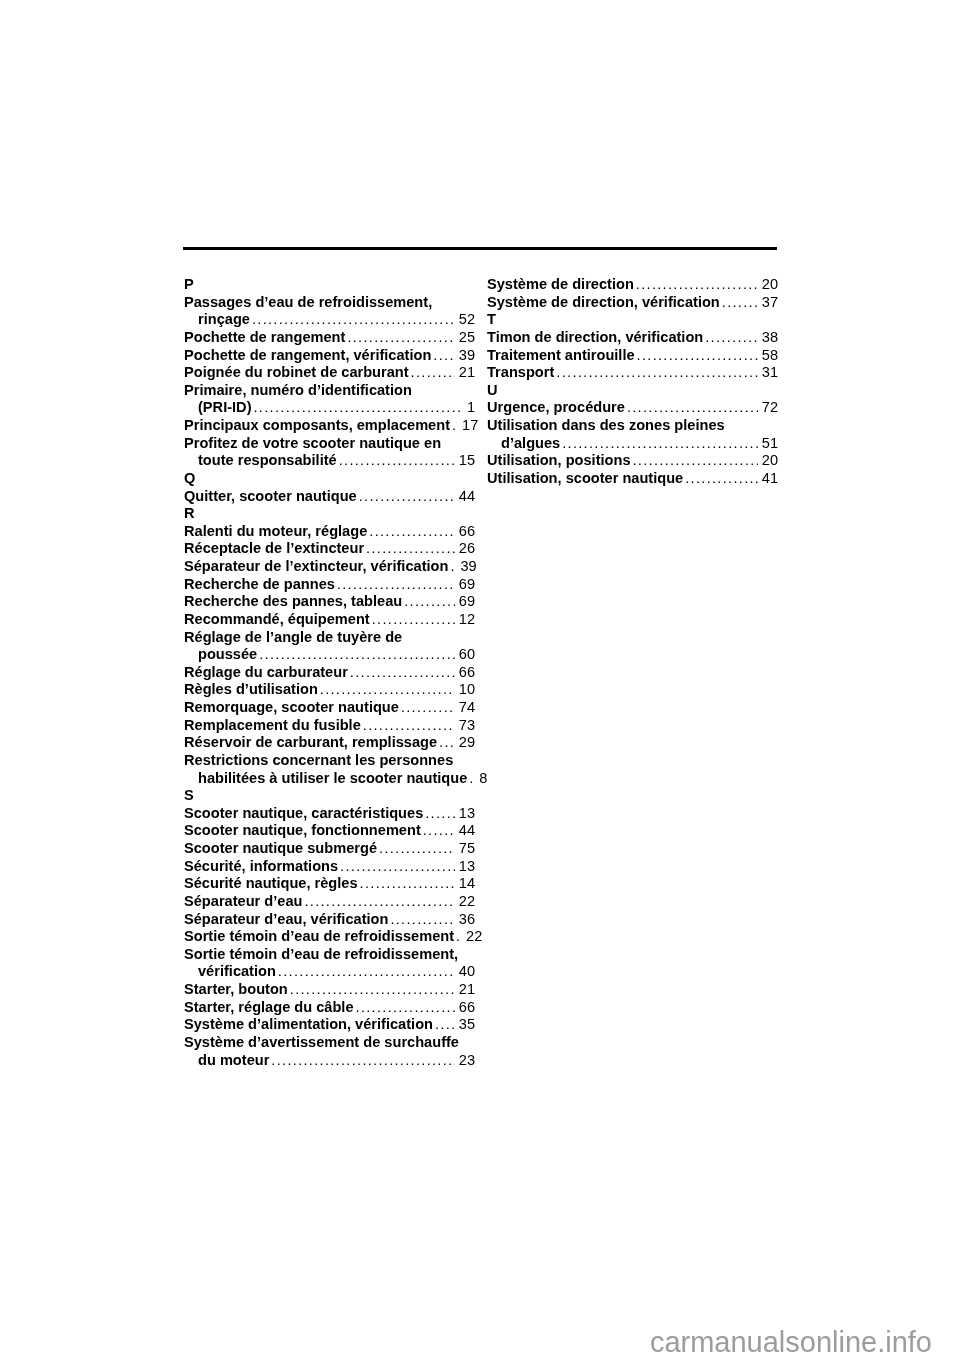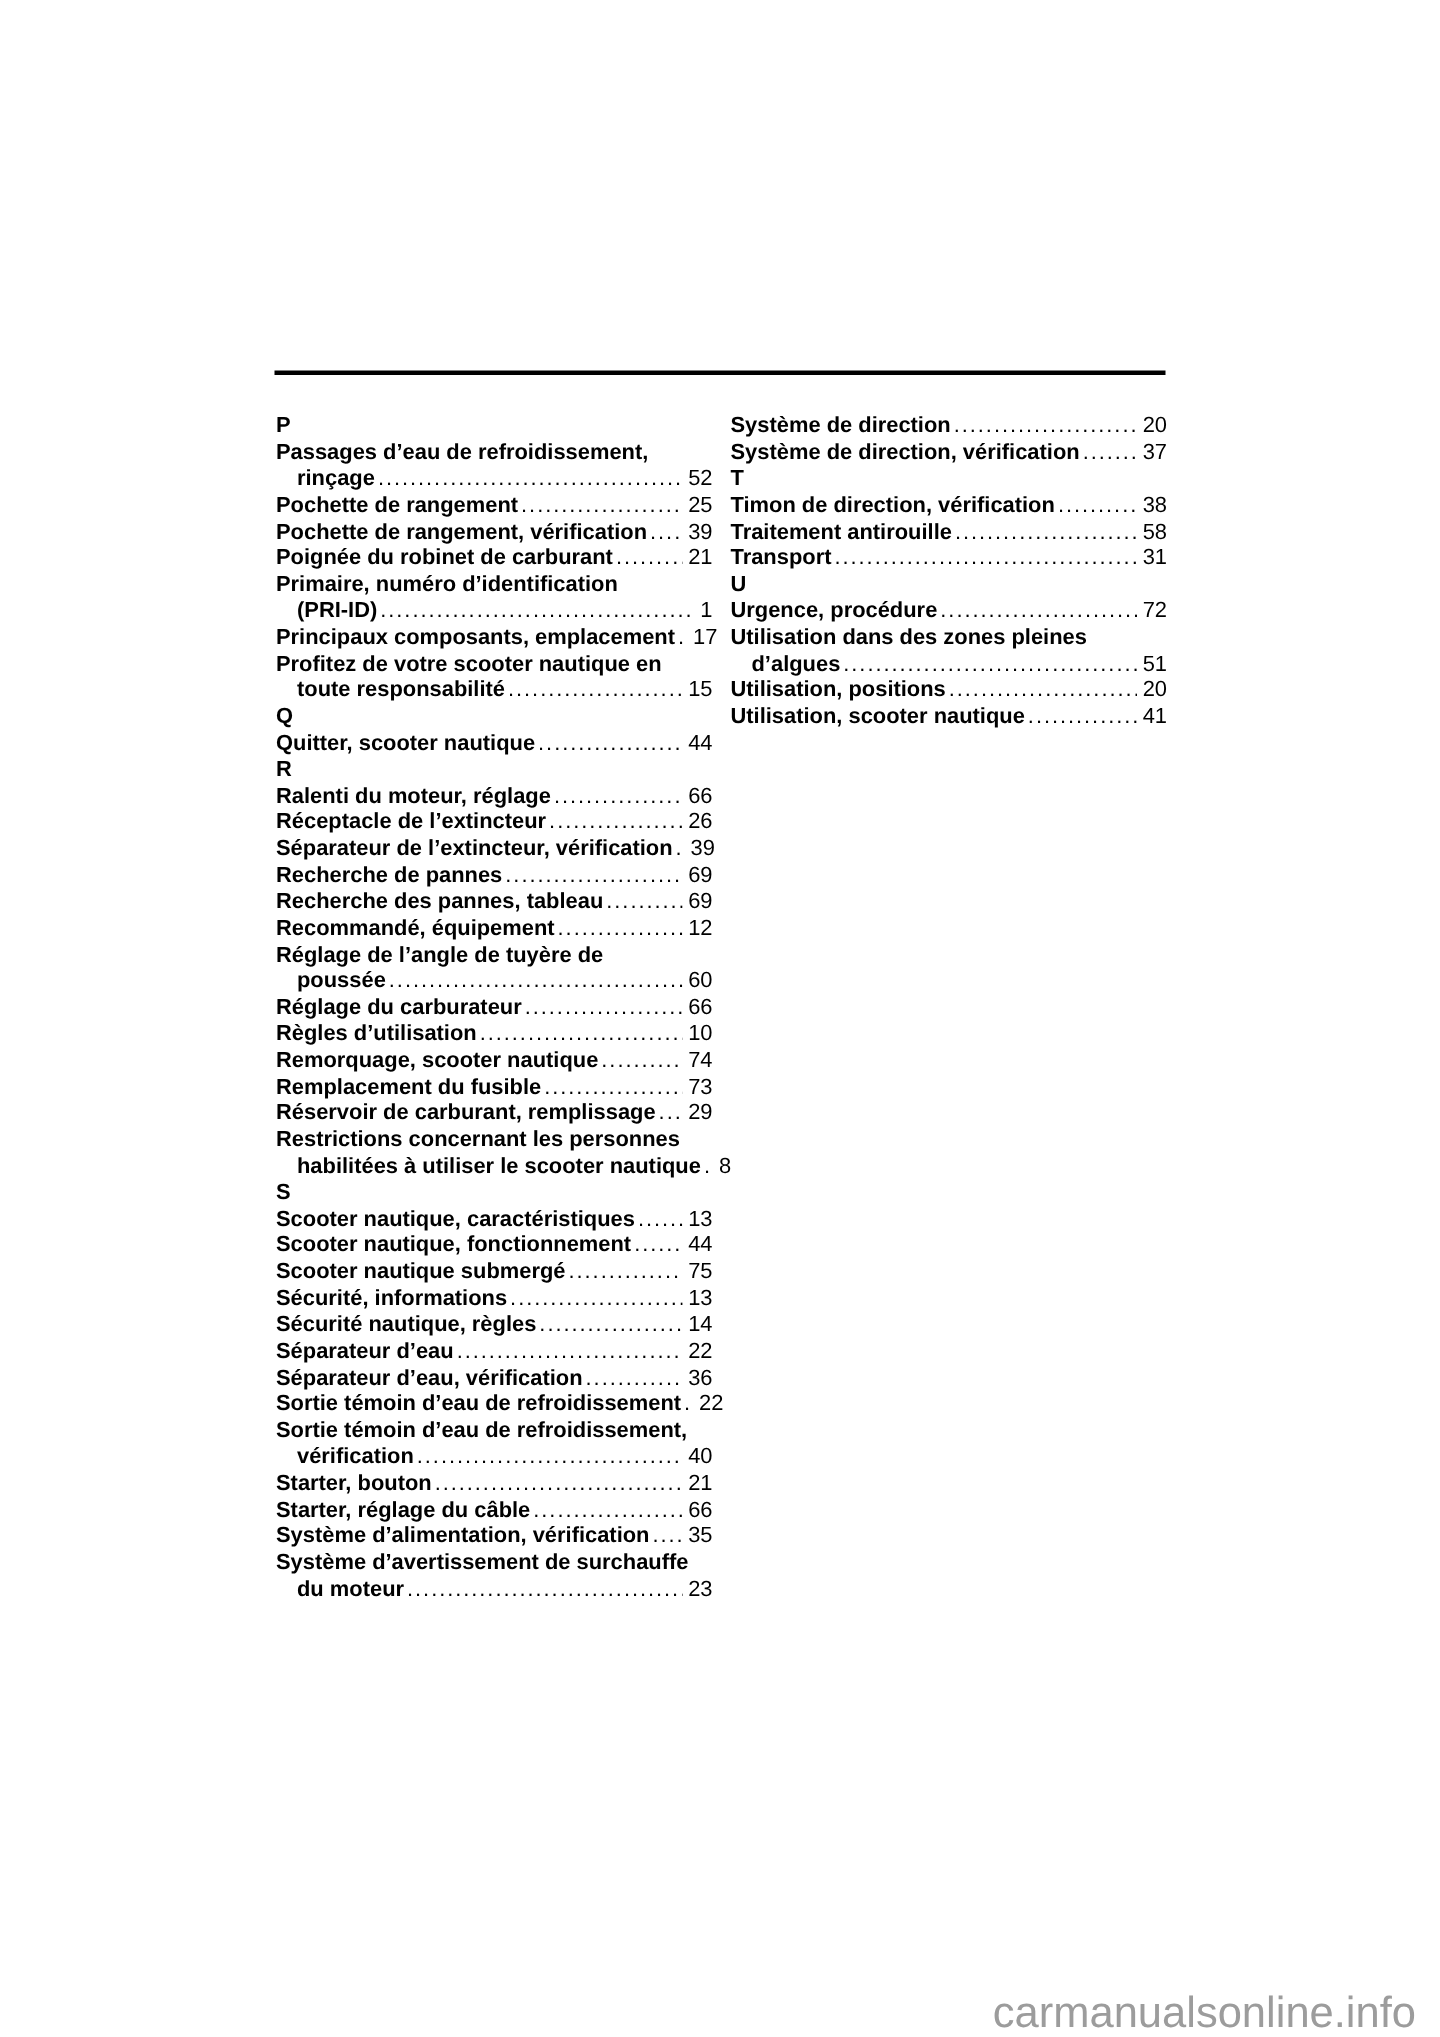--- a/index.html
+++ b/index.html
@@ -73,21 +73,21 @@
     flex: 0 0 auto;
     margin-left: 4px;
     text-align: center;
   }
   .row.cont {
     padding-left: 14px;
   }
   .watermark {
     position: absolute;
     top: 1326px;
-    right: 16px;
+    right: 28px;
     font-size: 29px;
     line-height: 32px;
     color: #9c9c9c;
   }
 </style>
 </head>
 <body>
 
 <div class="page">
   <div class="rule"></div>

